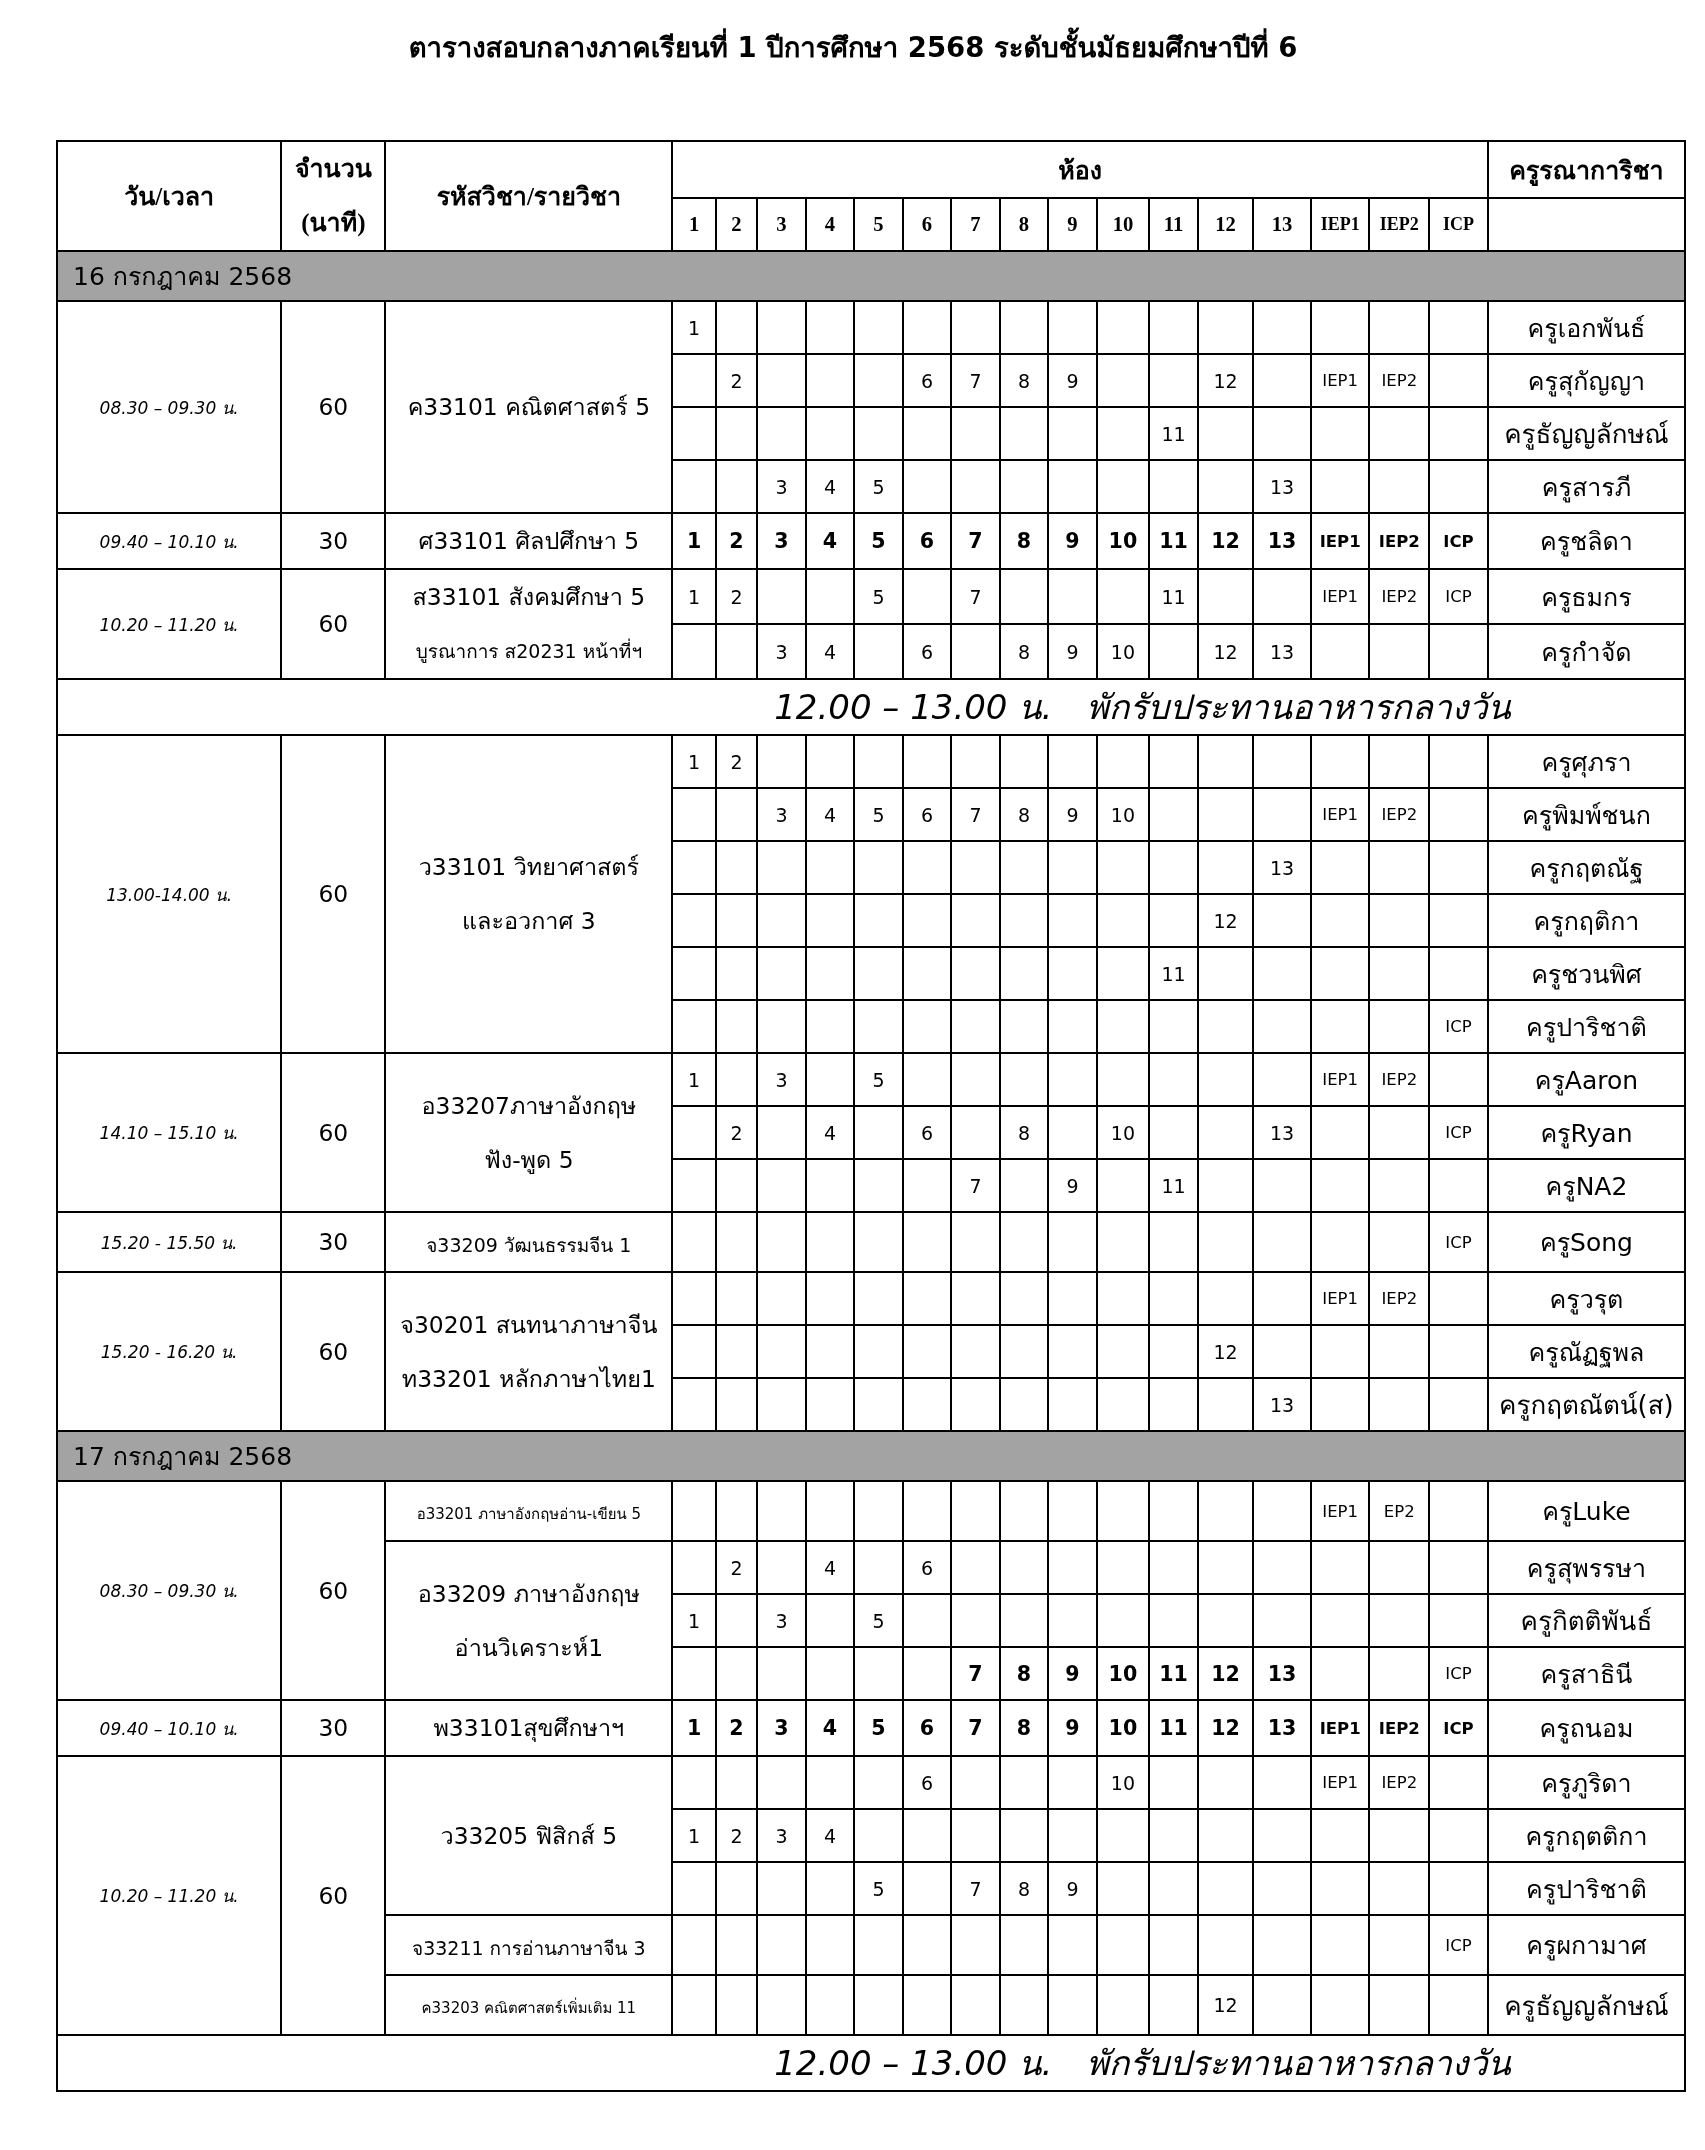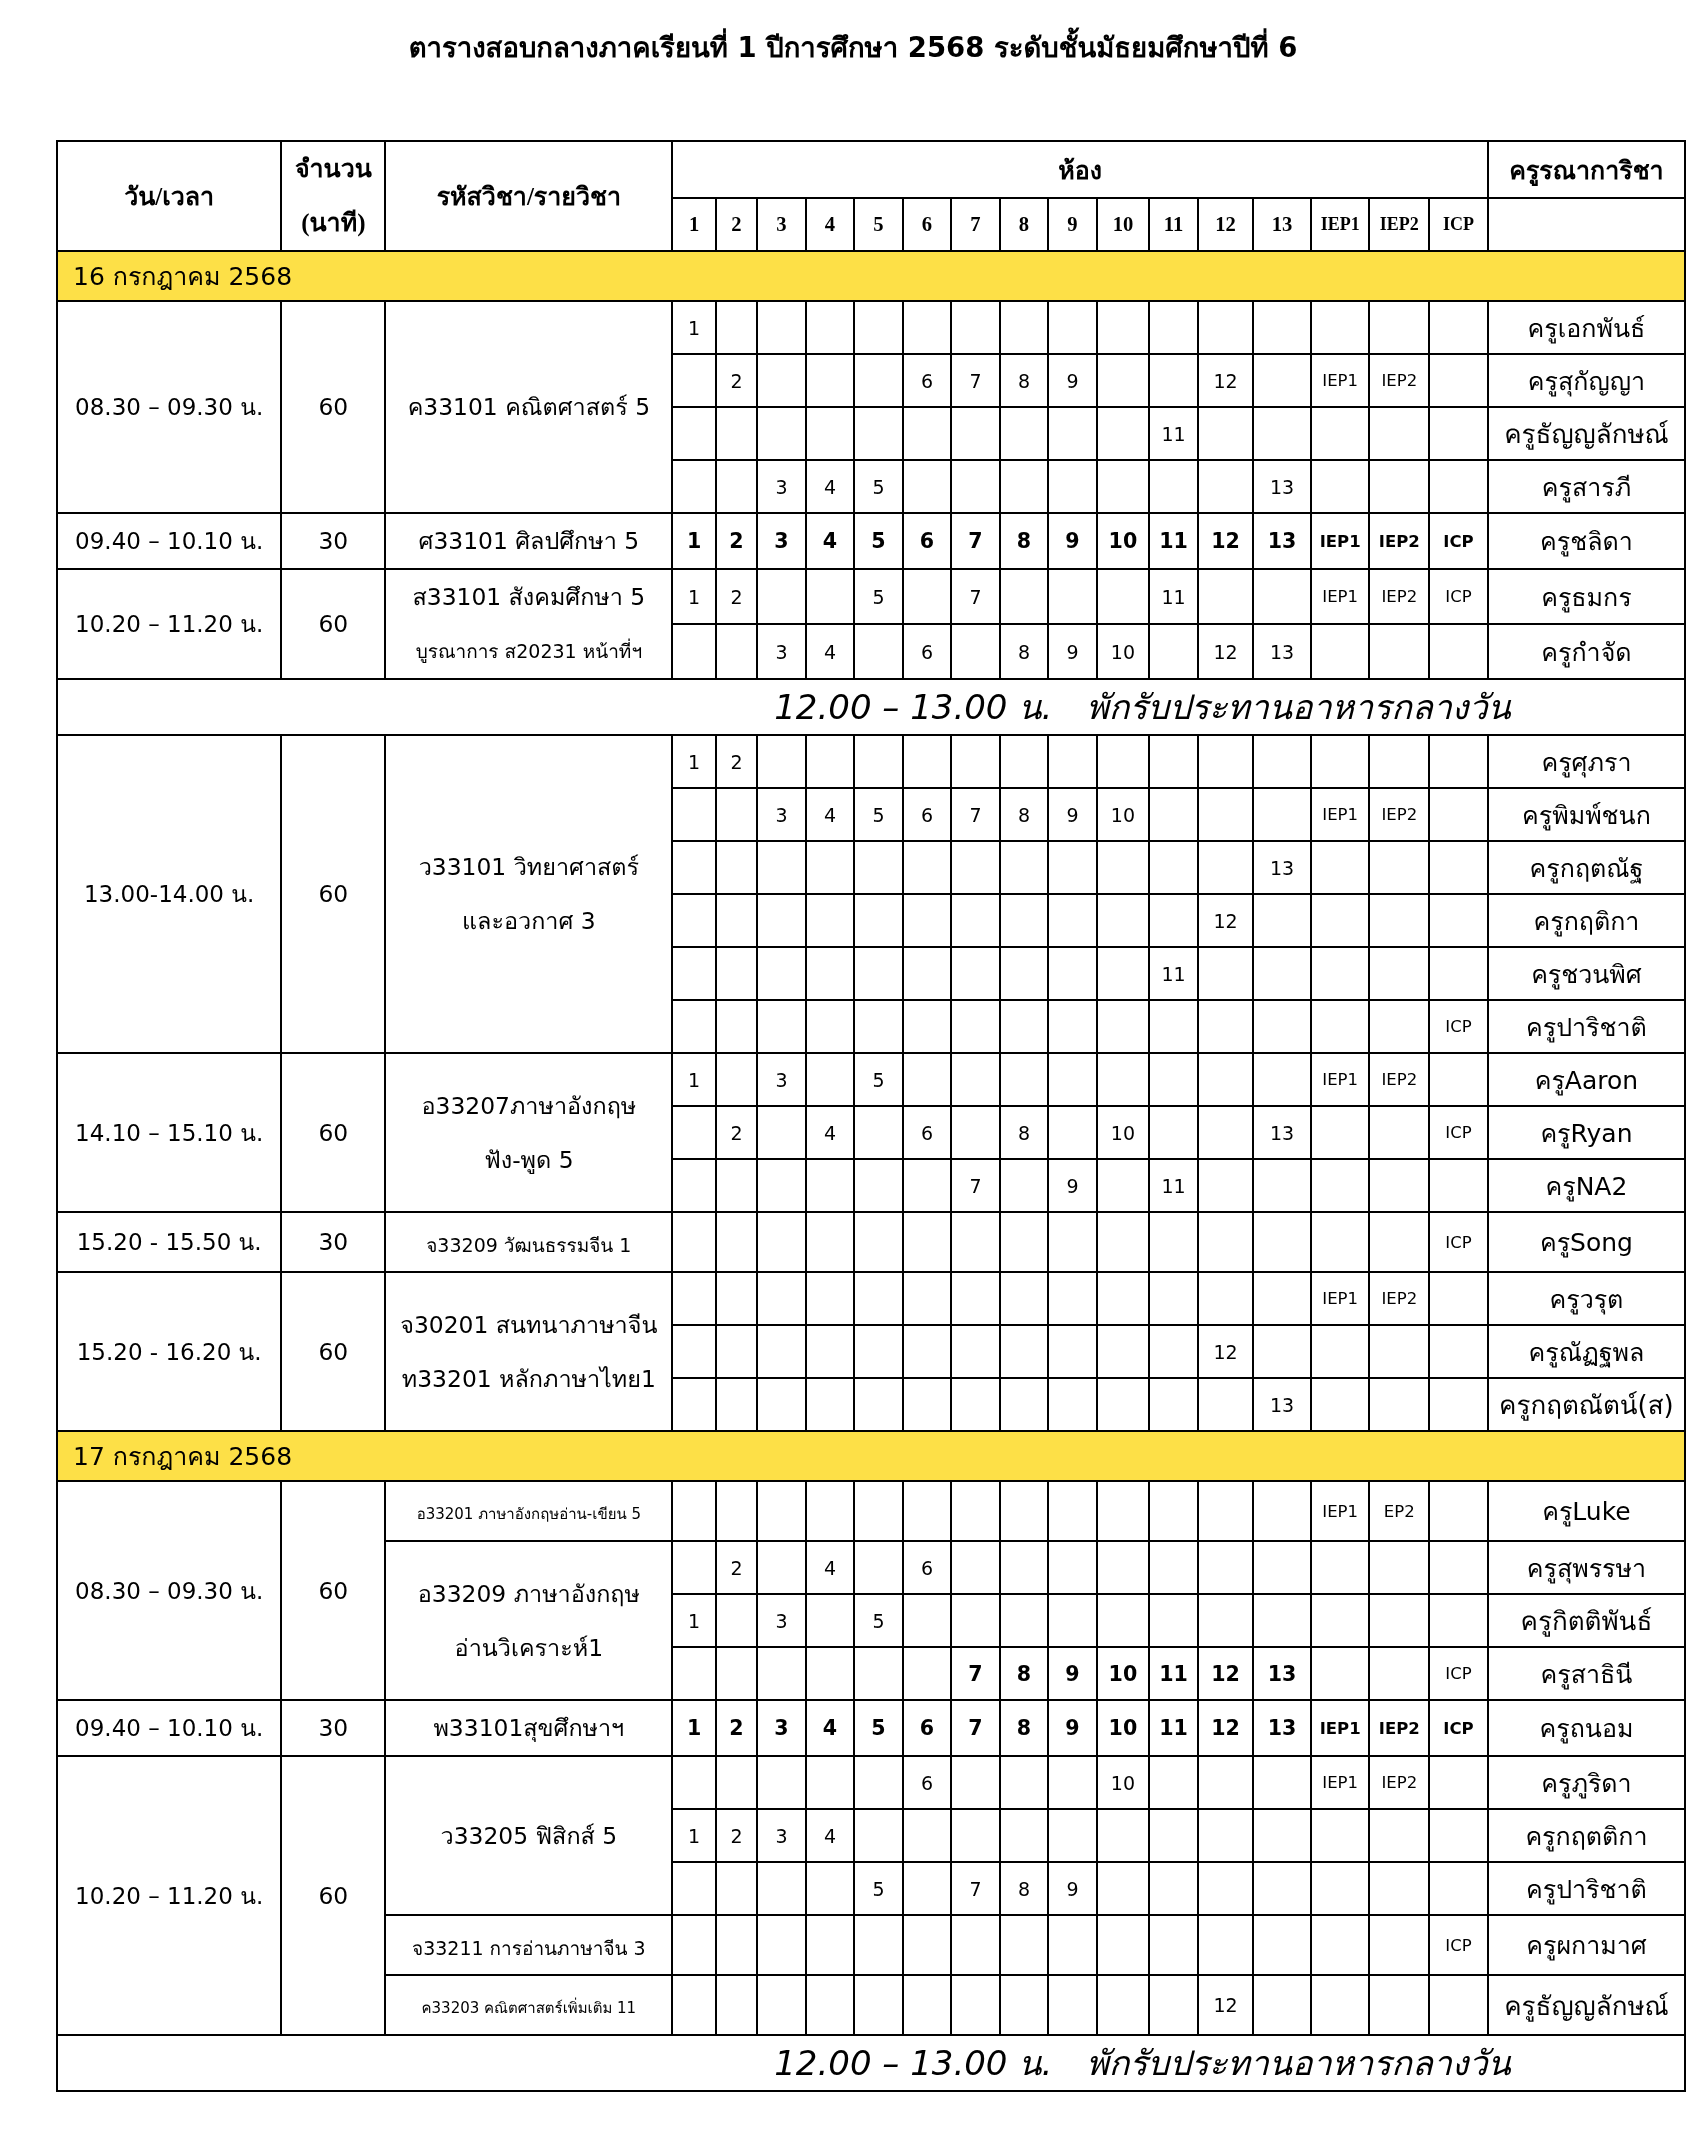--- a/index.html
+++ b/index.html
@@ -4,33 +4,33 @@
 <style>
   html, body { margin:0; padding:0; background:#ffffff; }
   body { width:1706px; height:2151px; position:relative; font-family:"DejaVu Sans", "Liberation Sans", sans-serif; color:#000; }
   .title { position:absolute; left:0; top:25px; width:1706px; text-align:center; font-size:27.5px; font-weight:bold; }
   table.sched { position:absolute; left:56px; top:140px; border-collapse:collapse; table-layout:fixed; width:1630px; }
   table.sched td, table.sched th { border:2.1px solid #000; padding:0; font-weight:normal; text-align:center; vertical-align:middle; overflow:hidden; white-space:nowrap; }
   th { font-size:25px; font-weight:bold !important;font-family:Liberation Serif, serif; }
   th.room-num { font-size:20.6px; }
   th.room-num.small { font-size:18px; }
   td { font-size:22px; height:51px; }
-  td.time { vertical-align:top; padding-top:9.6px; font-size:23px; }
+  td.time { vertical-align:top; padding-top:9.6px; font-size:17px;font-style:italic; }
   td.mins { vertical-align:top; padding-top:9.6px; font-size:23.4px; }
   td.subj { text-align:left; vertical-align:top; padding:9.6px 0 0 12.4px; font-size:23.4px; white-space:normal; line-height:54px; }
   td.subj.sub-top { padding-top:7px; line-height:41px; }
   td.subj .line { display:block; }
   td.subj.small { font-size:19px; }
   td.subj.tiny { font-size:15px; }
   td.cell { font-size:19px; vertical-align:top; padding-top:9.6px; }
   td.cell.full { font-weight:bold; font-size:20.6px; vertical-align:middle; padding-top:0; }
   td.cell.iep { font-size:16.5px; }
   td.teacher { text-align:left; padding-left:12.4px; font-size:25px;margin-top:48px; }
   td.teacher.small { font-size:26px; }
-  tr.date-row td { background:#fde047; text-align:left; padding-left:15px; font-size:25px; height:48px; }
+  tr.date-row td { background:#a3a3a3; text-align:left; padding-left:15px; font-size:25px; height:48px; }
   tr.lunch-row td { font-style:italic; font-size:34px; height:54px; text-align:center; padding-left:543px; }
   tr.lunch-row td span.gap { display:inline-block; width:34px; }
 </style>
 </head>
 <body>
 
 <div class="title">ตารางสอบกลางภาคเรียนที่ 1 ปีการศึกษา 2568 ระดับชั้นมัธยมศึกษาปีที่ 6</div>
 
 <table class="sched">
   <colgroup>

